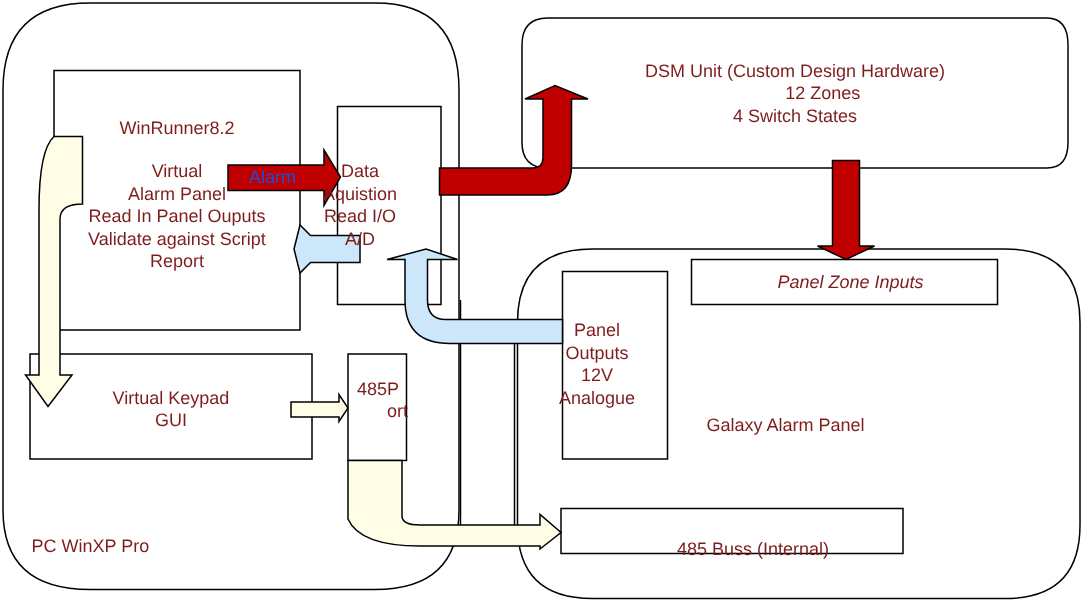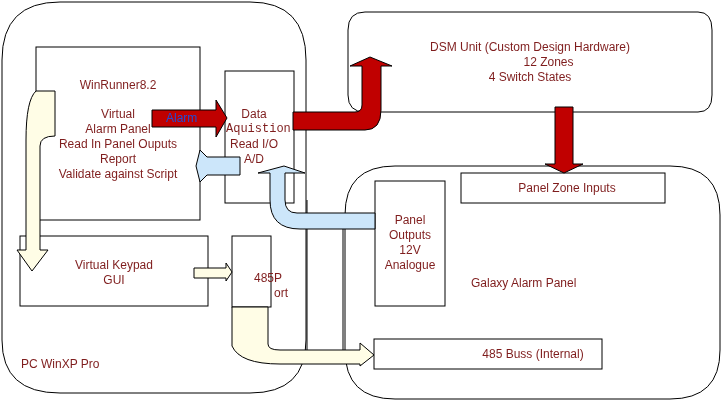--- a/index.html
+++ b/index.html
@@ -54,53 +54,53 @@
 </svg>
 
 <div class="lbl" style="left:21px;top:357px;text-align:left;">PC WinXP Pro</div>
 
 <div style="position:absolute;left:40px;top:78px;width:156px;">
   <div class="lbl" style="position:static;">WinRunner8.2</div>
   <div class="lbl" style="position:static;height:14px;"></div>
   <div class="lbl" style="position:static;">Virtual</div>
   <div class="lbl" style="position:static;">Alarm Panel</div>
   <div class="lbl" style="position:static;">Read In Panel Ouputs</div>
+  <div class="lbl" style="position:static;">Validate against Script</div>
   <div class="lbl" style="position:static;">Report</div>
-  <div class="lbl" style="position:static;">Validate against Script</div>
 </div>
 
 <div class="lbl" style="left:166px;top:111px;color:#1d4ed8;">Alarm</div>
 
-<div style="position:absolute;left:226px;top:107px;width:56px;">
+<div style="position:absolute;left:212px;top:107px;width:56px;">
   <div class="lbl" style="position:static;">Data</div>
-  <div class="lbl" style="position:static;font-family:Liberation Mono, monospace;">Aquistion</div>
+  <div class="lbl" style="position:static;">Aquistion</div>
   <div class="lbl" style="position:static;">Read I/O</div>
   <div class="lbl" style="position:static;">A/D</div>
 </div>
 
 <div style="position:absolute;left:350px;top:40px;width:360px;">
   <div class="lbl" style="position:static;">DSM Unit (Custom Design Hardware)</div>
   <div class="lbl" style="position:static;margin-left:37px;">12 Zones</div>
   <div class="lbl" style="position:static;">4 Switch States</div>
 </div>
 
-<div class="lbl" style="left:461px;top:181px;width:212px;">Panel Zone Inputs</div>
+<div class="lbl" style="left:461px;top:181px;width:212px;font-style:italic;">Panel Zone Inputs</div>
 
-<div style="position:absolute;left:376px;top:213px;width:68px;">
+<div style="position:absolute;left:364px;top:213px;width:68px;">
   <div class="lbl" style="position:static;">Panel</div>
   <div class="lbl" style="position:static;">Outputs</div>
   <div class="lbl" style="position:static;">12V</div>
   <div class="lbl" style="position:static;">Analogue</div>
 </div>
 
 <div class="lbl" style="left:471px;top:276px;">Galaxy Alarm Panel</div>
 
 <div style="position:absolute;left:20px;top:258px;width:188px;">
   <div class="lbl" style="position:static;">Virtual Keypad</div>
   <div class="lbl" style="position:static;">GUI</div>
 </div>
 
-<div style="position:absolute;left:232px;top:271px;width:40px;padding-left:16px;">
+<div style="position:absolute;left:232px;top:252px;width:40px;">
   <div class="lbl" style="position:static;">485P</div>
   <div class="lbl" style="position:static;text-align:right;">ort</div>
 </div>
 
-<div class="lbl" style="left:374px;top:347px;width:256px;margin-left:31px;">485 Buss (Internal)</div>
+<div class="lbl" style="left:374px;top:359px;width:256px;">485 Buss (Internal)</div>
 
 </body></html>

